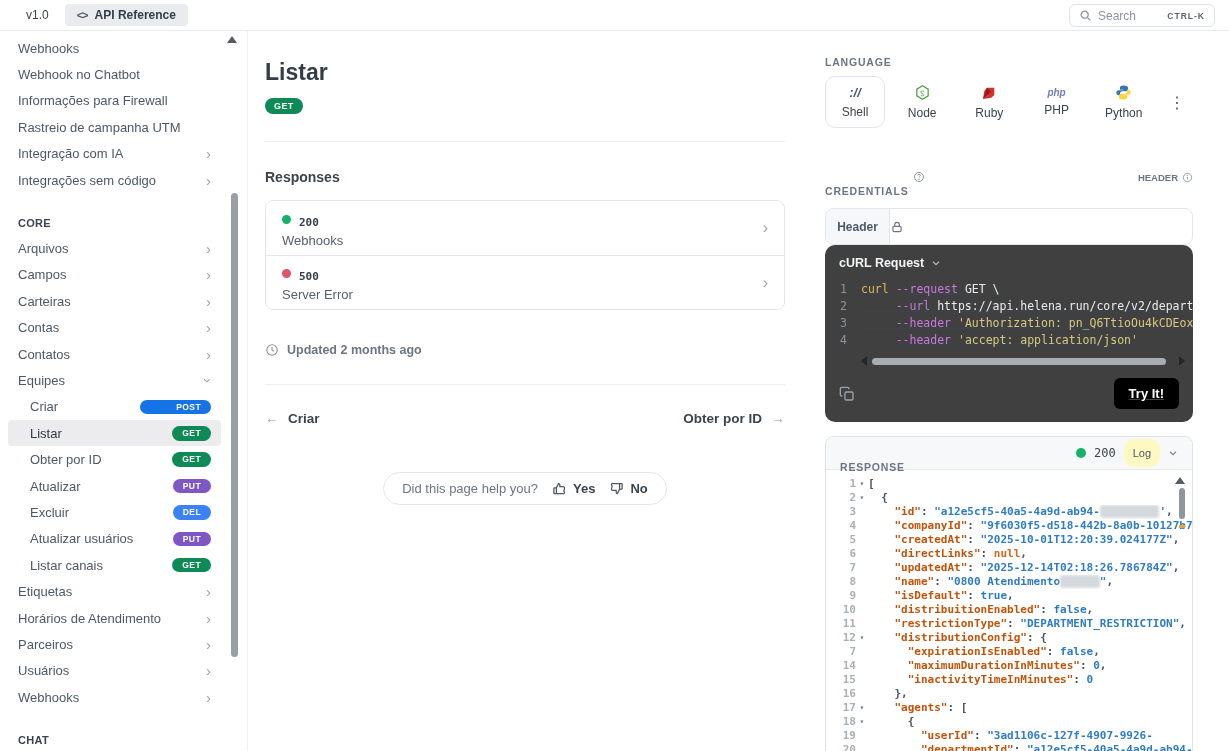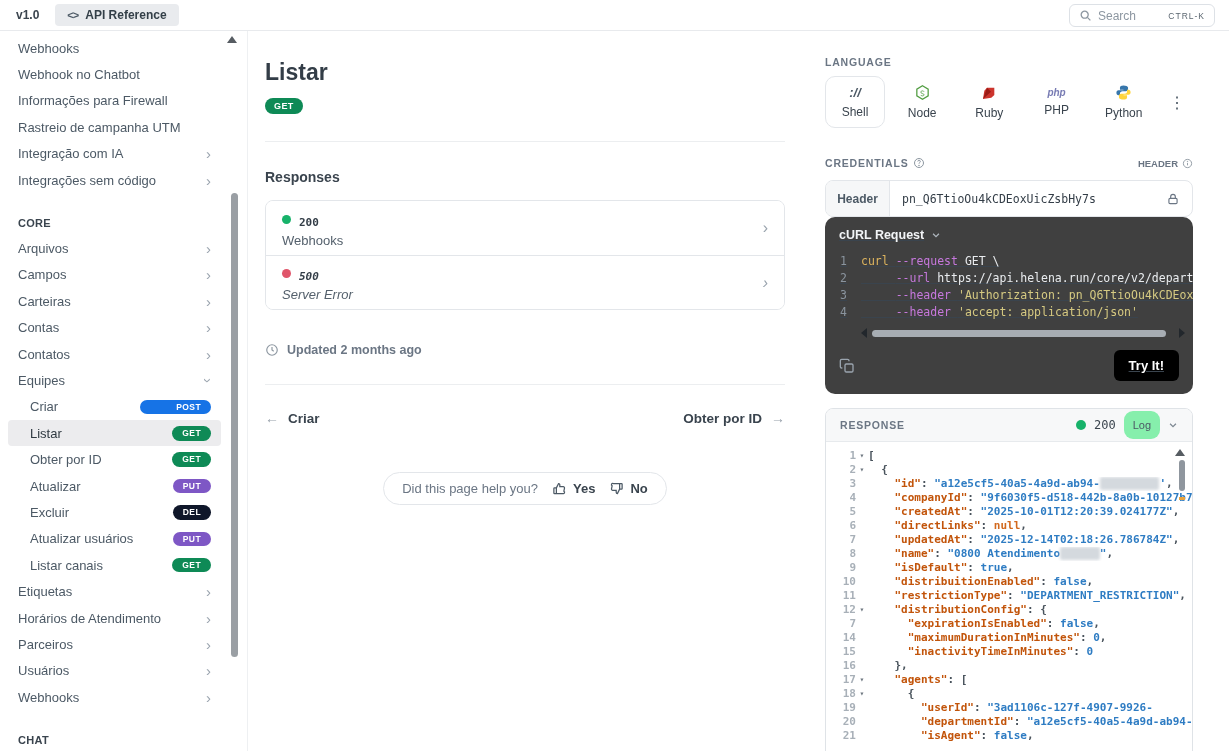--- a/index.html
+++ b/index.html
@@ -3,29 +3,29 @@
 <meta charset="utf-8">
 <style>
   *{box-sizing:border-box;margin:0;padding:0;}
   html,body{background:#fff;}
   .screen{position:relative;width:1229px;height:751px;background:#fff;overflow:hidden;
           font-family:"Liberation Sans",sans-serif;color:#3a444e;}
 
   
   .topbar{position:absolute;top:0;left:0;right:0;height:31px;border-bottom:1px solid #e8eaed;
           display:flex;align-items:center;background:#fff;z-index:5;}
-  .version{margin-left:16px;font-size:12px;font-weight:700;color:#3a444e;}
+  .version{margin-left:26px;font-size:12px;font-weight:400;color:#3a444e;}
   .api-ref-btn{margin-left:16px;display:flex;align-items:center;gap:7px;background:#e9ebee;border:none;
           border-radius:4px;padding:4px 12px;font-size:12px;font-weight:700;color:#333f48;cursor:pointer;
           font-family:inherit;}
   .api-ref-btn .code-glyph{font-size:11px;font-weight:700;letter-spacing:-1px;color:#4c5965;}
   .search-box{position:absolute;right:14px;top:4px;width:146px;height:23px;border:1px solid #dde1e6;
           border-radius:6px;display:flex;align-items:center;padding:0 9px;gap:6px;background:#fff;cursor:text;}
   .search-placeholder{flex:1;color:#8d97a1;font-size:12px;}
-  .search-kbd{font-size:8.5px;font-weight:400;color:#5b6670;letter-spacing:1px;}
+  .search-kbd{font-size:8.5px;font-weight:700;color:#5b6670;letter-spacing:1px;}
 
   
   .sidebar{position:absolute;top:31px;left:0;width:248px;bottom:0;border-right:1px solid #eef0f2;
           padding-top:4px;overflow:hidden;background:#fff;}
   .side-item{display:flex;align-items:center;height:26.4px;margin:0 26px 0 8px;padding:0 10px;
           border-radius:4px;font-size:13px;color:#4c5965;cursor:pointer;}
   .side-item.sub{padding-left:22px;}
   .side-item.selected{background:#ececee;color:#2f3941;}
   .side-label{flex:1;white-space:nowrap;overflow:hidden;}
   .badge{margin-left:8px;font-size:8.5px;font-weight:700;color:#fff;padding:3px 10px;border-radius:9px;
@@ -41,40 +41,40 @@
   .main{position:absolute;left:265px;top:31px;width:520px;}
   .page-title{margin-top:28px;font-size:23px;font-weight:700;color:#333d47;}
   .endpoint{display:flex;align-items:center;gap:10px;margin-top:12px;}
   .method-pill{color:#fff;font-size:9px;font-weight:700;padding:3px 9px;border-radius:10px;letter-spacing:0.4px;}
   .endpoint-url{font-family:"DejaVu Sans Mono",monospace;font-size:12px;color:#697481;}
   .divider{height:1px;background:#eceef0;}
   .div1{margin-top:27px;}
   .section-heading{font-size:14px;font-weight:700;color:#3a444e;margin:27px 0 15px;}
   .responses-card{border:1px solid #e3e6ea;border-radius:8px;overflow:hidden;}
   .response-row{display:flex;align-items:center;height:54px;padding:0 16px;cursor:pointer;background:#fff;}
-  .response-row + .response-row{border-top:1px solid #e3e6ea;font-style:italic;}
+  .response-row + .response-row{border-top:1px solid #e3e6ea;}
   .resp-main{display:flex;flex-direction:column;gap:3px;}
   .resp-top{display:flex;align-items:center;gap:8px;}
   .resp-dot{width:9px;height:9px;border-radius:50%;}
   .resp-code{font-size:13px;font-weight:700;color:#333d47;}
   .resp-label{font-size:13px;color:#54606c;}
   .resp-chev{margin-left:auto;color:#9aa4ae;font-size:16px;}
   .updated-row{display:flex;align-items:center;gap:8px;margin-top:33px;color:#6b7684;font-size:12.5px;font-weight:600;}
   .div2{margin-top:27px;}
   .pager{display:flex;justify-content:space-between;align-items:center;margin-top:25px;
           font-size:13.5px;font-weight:700;color:#3a444e;}
   .pager a{display:flex;align-items:center;gap:9px;cursor:pointer;}
   .pager .arrow{color:#98a1ab;font-weight:400;font-size:14px;}
   .feedback-pill{margin:46px auto 0;width:fit-content;display:flex;align-items:center;gap:14px;
           border:1px solid #e3e6ea;border-radius:18px;padding:8px 18px;font-size:13px;color:#6b7684;background:#fff;}
   .fb-btn{display:flex;gap:6px;font-weight:700;color:#3a444e;cursor:pointer;}
 
   
   .rightcol{position:absolute;left:825px;top:31px;width:368px;}
-  .panel-label{font-size:10.5px;font-weight:700;color:#6b7684;letter-spacing:0.8px;}
+  .panel-label{font-size:10.5px;font-weight:700;color:#6b7684;letter-spacing:0.8px;margin-top:28px;}
   .lang-label{margin-top:25px;}
   .lang-row{display:flex;align-items:center;justify-content:space-between;margin-top:8px;}
   .lang-opt{width:60px;height:52px;display:flex;flex-direction:column;align-items:center;justify-content:center;
           gap:5px;border-radius:10px;border:1px solid transparent;font-size:12px;color:#3a444e;cursor:pointer;}
   .lang-opt.selected{border-color:#e3e6ea;}
   .shell-glyph{font-size:13px;font-weight:700;color:#4c5965;font-style:italic;}
   .php-glyph{font-size:10px;font-weight:700;font-style:italic;color:#777bb3;}
   .lang-more{font-size:16px;color:#4c5965;padding:0 8px;cursor:pointer;}
   .cred-head{display:flex;align-items:center;gap:5px;margin-top:29px;}
   .cred-right{margin-left:auto;display:flex;align-items:center;gap:4px;font-size:9.5px;font-weight:700;color:#6b7684;}
@@ -102,21 +102,21 @@
   .try-btn{background:#000;color:#fff;font-size:13px;font-weight:700;padding:8px 15px;border-radius:6px;
           border:none;cursor:pointer;font-family:inherit;}
 
   .resp-panel{position:relative;margin-top:14px;border:1px solid #dfe3e7;border-radius:8px;height:400px;
           overflow:hidden;background:#fff;}
   .resp-head{height:33px;display:flex;align-items:center;gap:8px;padding:0 14px;background:#f7f8f9;
           border-bottom:1px solid #e7eaed;}
   .resp-head-right{margin-left:auto;display:flex;align-items:center;gap:8px;}
   .status-dot{width:10px;height:10px;border-radius:50%;}
   .status-code{font-family:"DejaVu Sans Mono",monospace;font-size:12px;color:#3a444e;}
-  .log-pill{background:#86efac;border-radius:9px;font-size:11px;color:#4c5965;padding:8px 9px;cursor:pointer;}
+  .log-pill{background:#fef9c3;border-radius:9px;font-size:11px;color:#4c5965;padding:8px 9px;cursor:pointer;}
   .resp-code{padding-top:7px;font-family:"DejaVu Sans Mono",monospace;font-size:11px;line-height:14px;}
   .rline{display:flex;white-space:pre;}
   .rln{width:30px;flex:none;text-align:right;color:#a8b0b8;}
   .rfold{width:12px;flex:none;text-align:center;color:#6f7881;font-size:8px;line-height:14px;}
   .rcode{flex:1;overflow:hidden;}
   .t-k{color:#c2540a;}.t-s{color:#2e7cc3;}.t-b{color:#2e7cc3;}.t-n{color:#d2691e;}.t-p{color:#49535c;}
   .t-r{background:#d4d9de;filter:blur(1.5px);border-radius:2px;}
   .rp-up{position:absolute;top:40px;right:7px;width:0;height:0;border-left:5px solid transparent;
           border-right:5px solid transparent;border-bottom:7px solid #565c62;}
   .rp-thumb{position:absolute;top:51px;right:7px;width:6px;height:31px;background:#8f969e;border-radius:3px;}
@@ -204,21 +204,21 @@
         <div class="side-item sub">
           <span class="side-label">Obter por ID</span>
           <span class="badge" style="background: rgb(14, 138, 86);">GET</span>
         </div>
         <div class="side-item sub">
           <span class="side-label">Atualizar</span>
           <span class="badge" style="background: rgb(126, 87, 197);">PUT</span>
         </div>
         <div class="side-item sub">
           <span class="side-label">Excluir</span>
-          <span class="badge" style="background: #0f172a;">DEL</span>
+          <span class="badge" style="background: #3b82f6;">DEL</span>
         </div>
         <div class="side-item sub">
           <span class="side-label">Atualizar usuários</span>
           <span class="badge" style="background: rgb(126, 87, 197);">PUT</span>
         </div>
         <div class="side-item sub">
           <span class="side-label">Listar canais</span>
           <span class="badge" style="background: rgb(14, 138, 86);">GET</span>
         </div>
         <div class="side-item">
@@ -379,21 +379,20 @@
           <svg width="11" height="11" viewBox="0 0 24 24" fill="none" stroke="#8d97a1" stroke-width="2">
               <circle cx="12" cy="12" r="9"></circle>
               <path d="M12 11v5"></path>
               <circle cx="12" cy="7.8" r="0.6" fill="#8d97a1"></circle>
             </svg>
         </span>
       </span>
     </div>
     <div class="cred-field">
       <span class="cred-key">Header</span>
-      <span class="cred-value">pn_Q6TtioOu4kCDEoxUicZsbHy7s</span>
       <span class="cred-lock icon">
         <svg width="14" height="14" viewBox="0 0 24 24" fill="none" stroke="#6b7684" stroke-width="2">
             <rect x="5" y="11" width="14" height="9" rx="2"></rect>
             <path d="M8 11V8a4 4 0 0 1 8 0v3"></path>
           </svg>
       </span>
     </div>
 
     <div class="curl-panel">
       <div class="curl-head">

